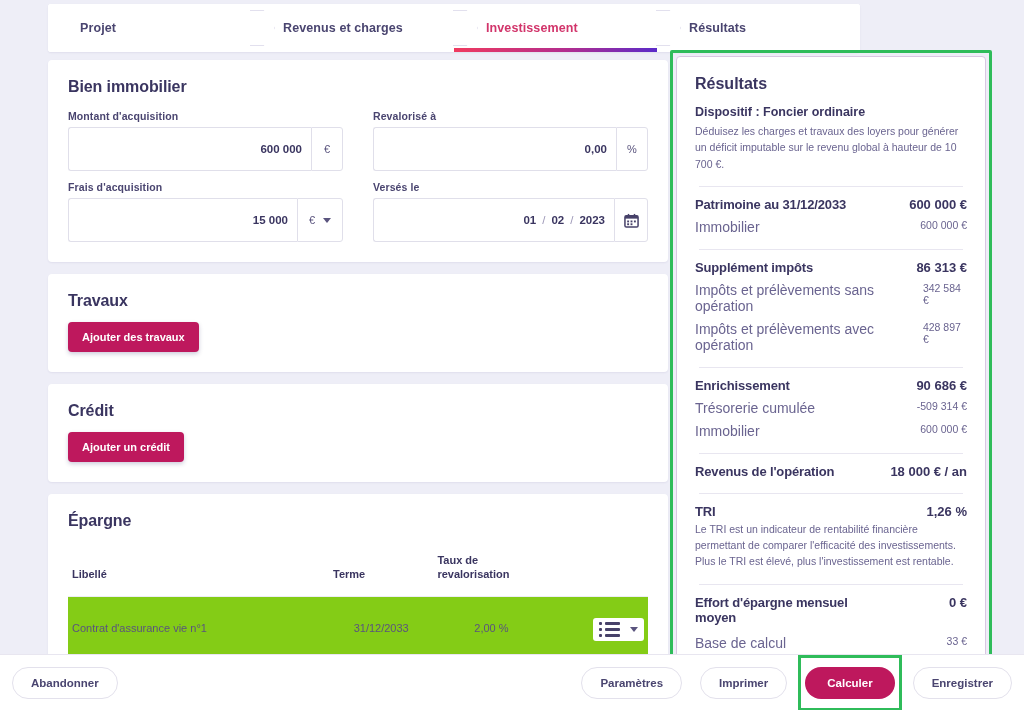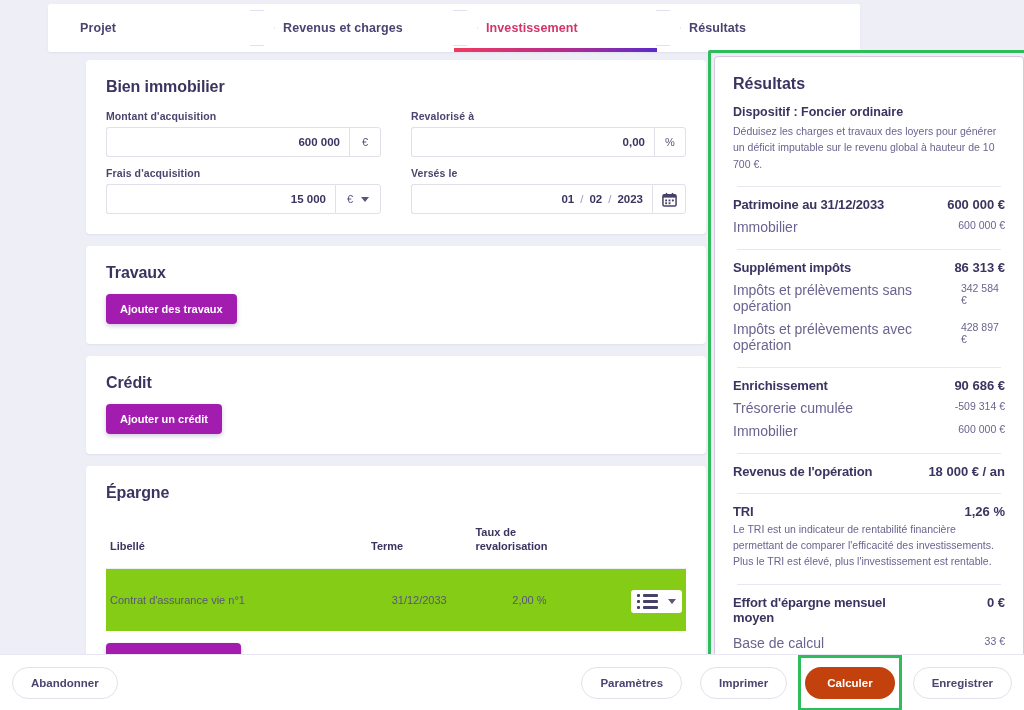--- a/index.html
+++ b/index.html
@@ -40,39 +40,39 @@
   }
   .tab.active { color: #d2356b; }
   .tab .tab-underline {
     position: absolute; left: 0; right: 0; bottom: 0; height: 4px;
     background: linear-gradient(90deg, #f03a5f 0%, #b32d8e 55%, #5b2bc9 100%);
     display: none;
   }
   .tab.active .tab-underline { display: block; }
 
   
-  .content { position: absolute; left: 0; top: 56px; right: 0; bottom: 56px; margin-left: 38px; }
+  .content { position: absolute; left: 0; top: 56px; right: 0; bottom: 56px; }
   .left-col { position: absolute; left: 48px; top: 4px; width: 620px; }
   .right-col { position: absolute; left: 676px; top: 0px; width: 310px; }
 
   .card {
     background: #fff; border-radius: 4px; margin-bottom: 12px;
     box-shadow: 0 1px 2px rgba(60,55,110,.08);
     padding: 18px 20px 20px 20px;
   }
   .card-title { font-size: 16px; font-weight: bold; color: #3a3560; letter-spacing: -.1px; }
 
   
   .grid2 { display: flex; gap: 30px; margin-top: 4px; }
   .col { flex: 1 1 0; }
   .field-label {
     font-size: 10.5px; font-weight: bold; color: #4a4570;
     margin: 10px 0 5px 0; letter-spacing: .1px;
   }
-  .input-row { display: flex; height: 30px; }
+  .input-row { display: flex; height: 44px; }
   .input-box {
     flex: 1 1 auto; border: 1px solid #e0dfea; border-radius: 3px 0 0 3px;
     background: #fff; display: flex; align-items: center; justify-content: flex-end;
     padding: 0 9px; font-size: 11.5px; color: #3a3560; font-weight: bold;
     border-right: none;
   }
   .input-suffix {
     width: 32px; border: 1px solid #e0dfea; border-radius: 0 3px 3px 0;
     display: flex; align-items: center; justify-content: center;
     font-size: 11px; color: #5a547e; background: #fff;
@@ -98,21 +98,21 @@
   }
   .toggle .knob {
     position: absolute; left: 1px; top: 1px; width: 14px; height: 14px;
     border-radius: 50%; background: #fff; box-shadow: 0 1px 2px rgba(0,0,0,.22);
   }
   .toggle-label { font-size: 11.5px; font-weight: bold; color: #4a4570; }
 
   
   .btn-dark {
     display: inline-flex; align-items: center; justify-content: center;
-    background: #a21caf; color: #fff; font-size: 11px; font-weight: bold;
+    background: #be185d; color: #fff; font-size: 11px; font-weight: bold;
     border: none; border-radius: 4px; padding: 9px 14px; cursor: pointer;
     box-shadow: 0 2px 4px rgba(60,55,110,.25); margin-top: 12px;
   }
 
   
   .tbl { width: 100%; margin-top: 18px; border-collapse: collapse; }
   .tbl th {
     font-size: 11px; font-weight: bold; color: #3a3560; padding: 6px 4px 14px 4px;
     text-align: left; vertical-align: bottom; line-height: 1.25;
   }
@@ -157,21 +157,21 @@
     background: #fff; border-top: 1px solid #e8e6f0;
     display: flex; align-items: center; padding: 0 12px;
   }
   .footer-right { margin-left: auto; display: flex; align-items: center; gap: 18px; position: relative; }
   .btn-pill {
     border: 1px solid #e3e1ec; background: #fff; color: #4a4570;
     font-size: 11.5px; font-weight: bold; border-radius: 20px;
     padding: 9px 18px; cursor: pointer;
   }
   .btn-teal {
-    border: none; background: #c2410c; color: #fff;
+    border: none; background: #be185d; color: #fff;
     font-size: 11.5px; font-weight: bold; border-radius: 20px;
     padding: 10px 22px; cursor: pointer;
   }
   .calc-wrap { position: relative; display: inline-flex; }
   .calc-annot {
     position: absolute; left: -7px; top: -12px; right: -7px; bottom: -12px;
     border: 3px solid #2fbc5a; pointer-events: none;
   }
 </style>
 </head>

